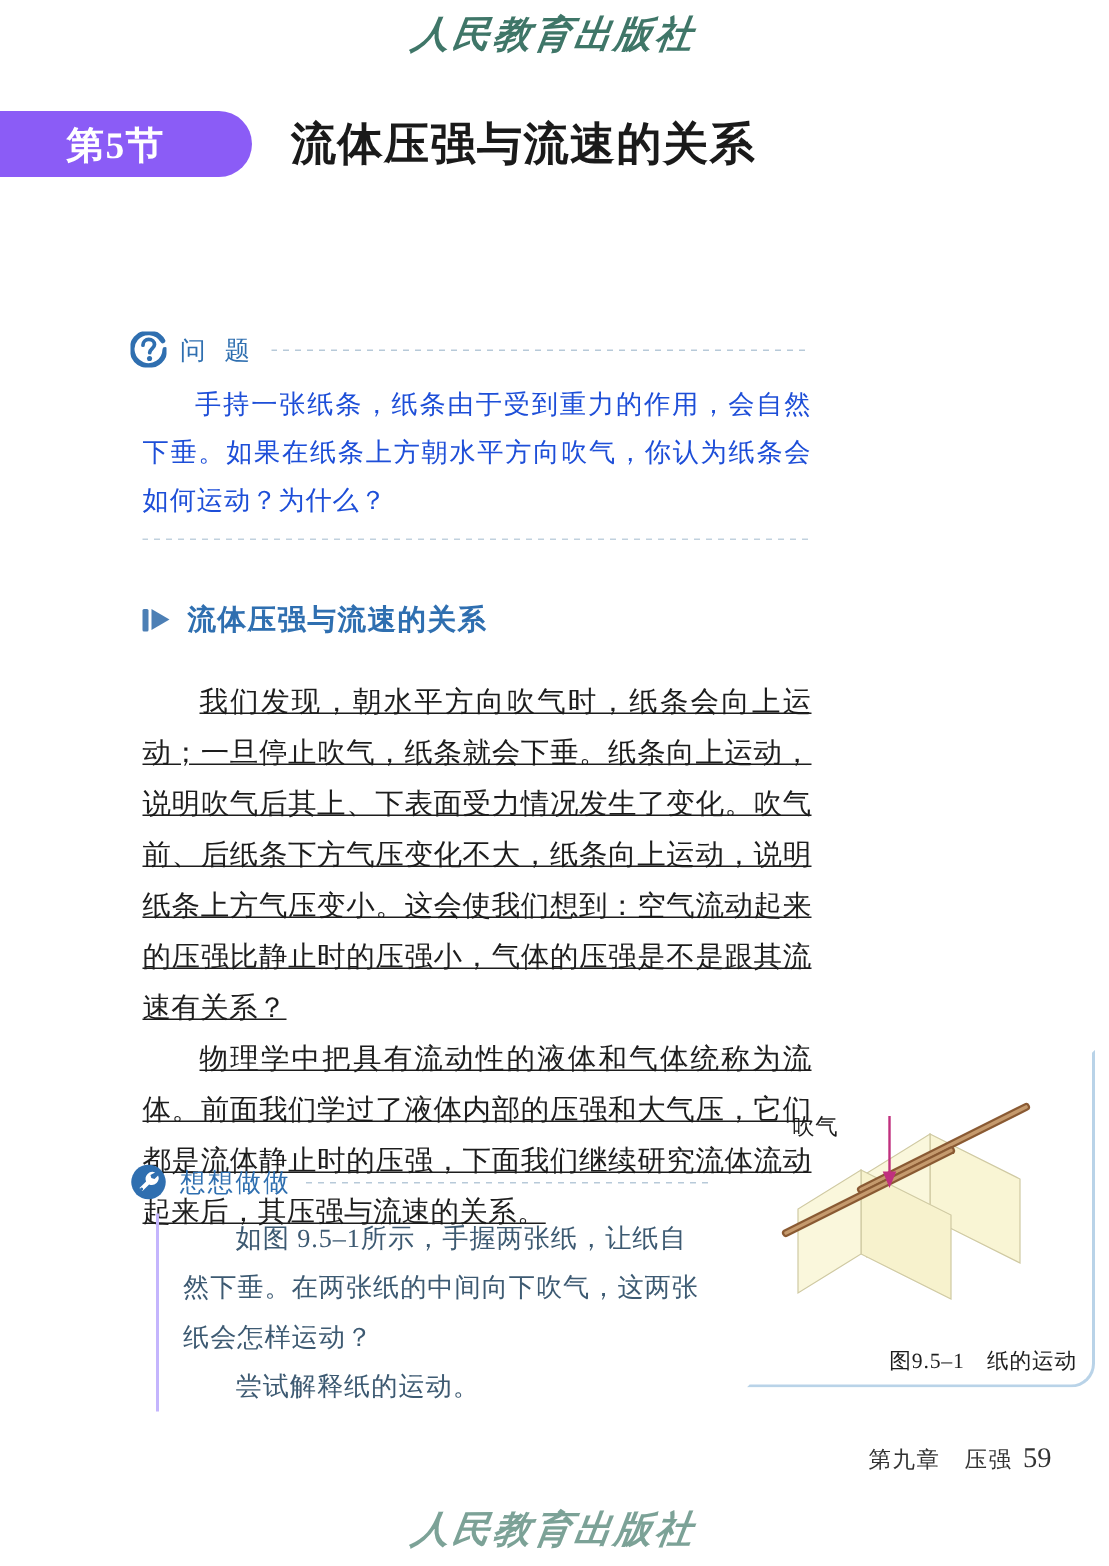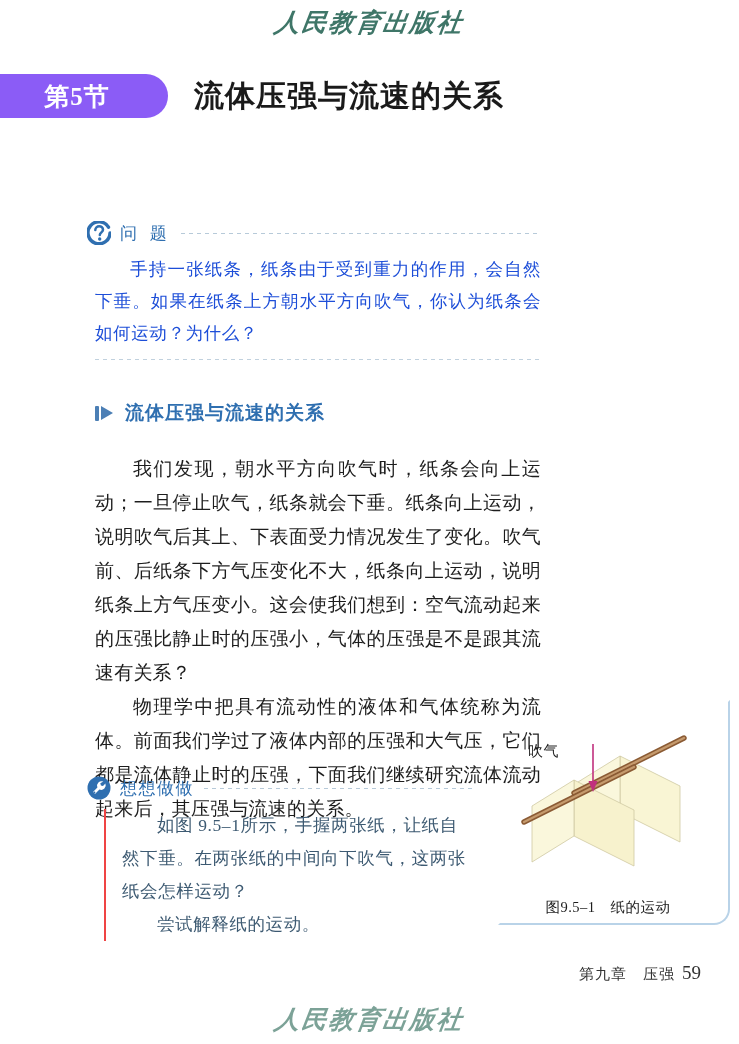--- a/index.html
+++ b/index.html
@@ -176,31 +176,32 @@
   .body-copy { top: 452px; }
   .body-copy p {
     margin: 0;
     font-size: 19px;
     line-height: 34px;
     text-indent: 2em;
     text-align: justify;
     color: #1d1d1d;
     letter-spacing: .2px;
     font-family: "Liberation Serif", "DejaVu Serif", serif;
+    text-decoration: underline;
   }
 
   
   .tbox { top: 775px; width: 380px; }
   .tbox .head-label {
     color: #2f6fb0;
     letter-spacing: 1.5px;
     font-size: 17px;
   }
   .tbox-body {
-    border-left: 2px solid #ef4444;
+    border-left: 2px solid #c4b5fd;
     margin-left: 9px;
     padding-left: 16px;
     margin-top: 8px;
   }
   .tbox-body p {
     margin: 0;
     font-family: "Liberation Serif", "DejaVu Serif", serif;
     font-size: 17.5px;
     line-height: 33px;
     color: #3d5a72;
@@ -231,21 +232,21 @@
     left: 528px; top: 742px;
     font-size: 15px;
     font-family: "Liberation Sans", "DejaVu Sans", sans-serif;
     color: #1d1d1d;
     letter-spacing: .5px;
   }
   .fig-caption {
     position: absolute;
     left: 498px; top: 898px;
     width: 220px;
-    text-align: center;
+    text-align: right;
     font-size: 14.5px;
     color: #1d1d1d;
     font-family: "Liberation Serif", "DejaVu Serif", serif;
     letter-spacing: .5px;
   }
 
   
   .footer {
     position: absolute;
     right: 38px;

